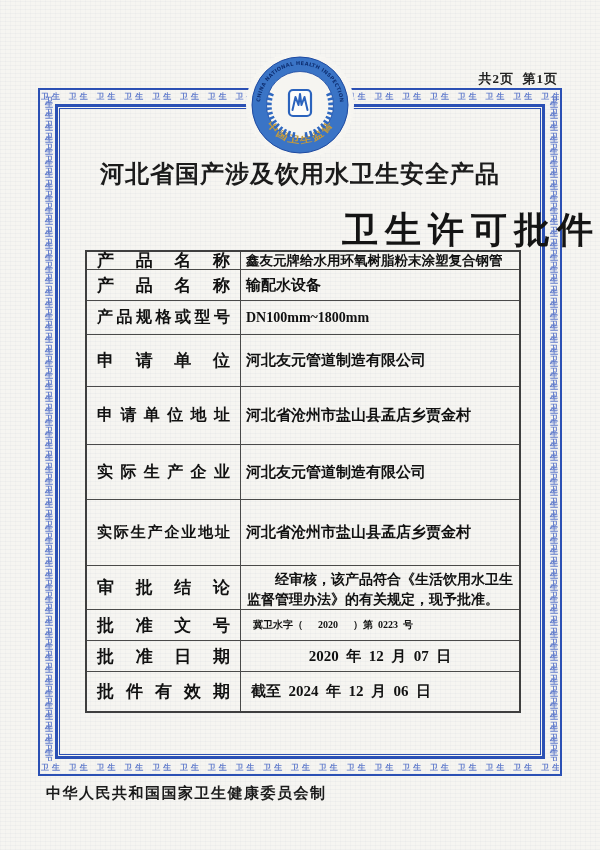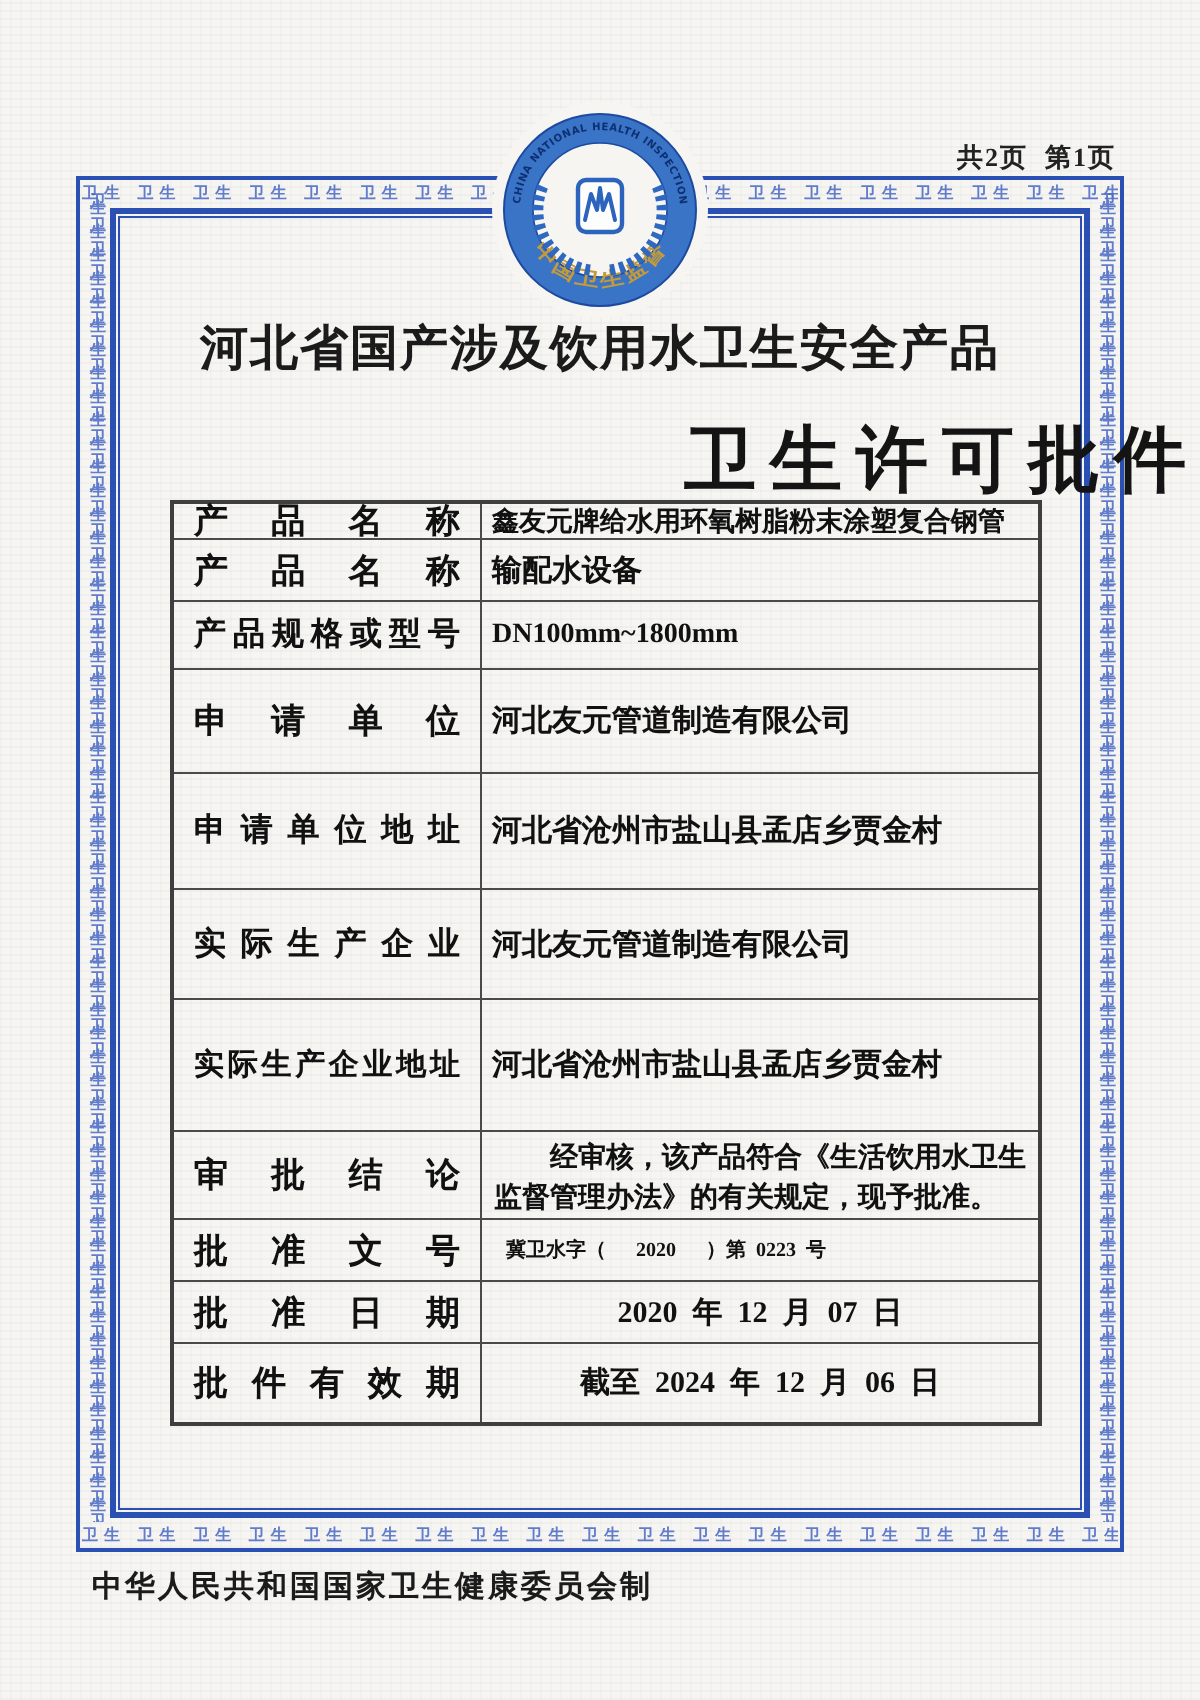--- a/index.html
+++ b/index.html
@@ -36,21 +36,21 @@
     color:#222; letter-spacing:1px; white-space:pre;margin-left:37px; }
   .emblem { position:absolute; left:245px; top:50px; width:110px; height:110px; }
   .title1 { position:absolute; left:0; right:0; top:158px; text-align:center;
     font-size:24px; font-weight:700; color:#1b1b1b; letter-spacing:1px; }
   .title2 { position:absolute; left:0; right:0; top:206px; text-align:right;
     font-size:36px; font-weight:700; color:#141414; letter-spacing:7px; }
   
   .cert-table { position:absolute; left:85px; top:250px; width:436px;
     border:2px solid #3f3f3f; background:transparent; }
   .tr { display:flex; border-bottom:1px solid #4a4a4a; }
-  .tr:last-child { border-bottom:none;gap:39px; }
+  .tr:last-child { border-bottom:none; }
   .r1{height:18px} .r2{height:31px} .r3{height:34px} .r4{height:52px} .r5{height:58px}
   .r6{height:55px} .r7{height:66px} .r8{height:44px} .r9{height:31px} .r10{height:31px}
   .r11{height:39px}
   .lab { width:154px; border-right:1px solid #4a4a4a; display:flex; align-items:center;
     padding:0 10px; }
   .lab span { display:block; width:100%; color:#111; font-weight:700; font-size:17px;
     text-align:justify; text-align-last:justify; -moz-text-align-last:justify; }
   .r3 .lab span, .r5 .lab span, .r6 .lab span { font-size:16px; }
   .r7 .lab span { font-size:15px; }
   .val { flex:1; display:flex; align-items:center; padding:0 5px;

